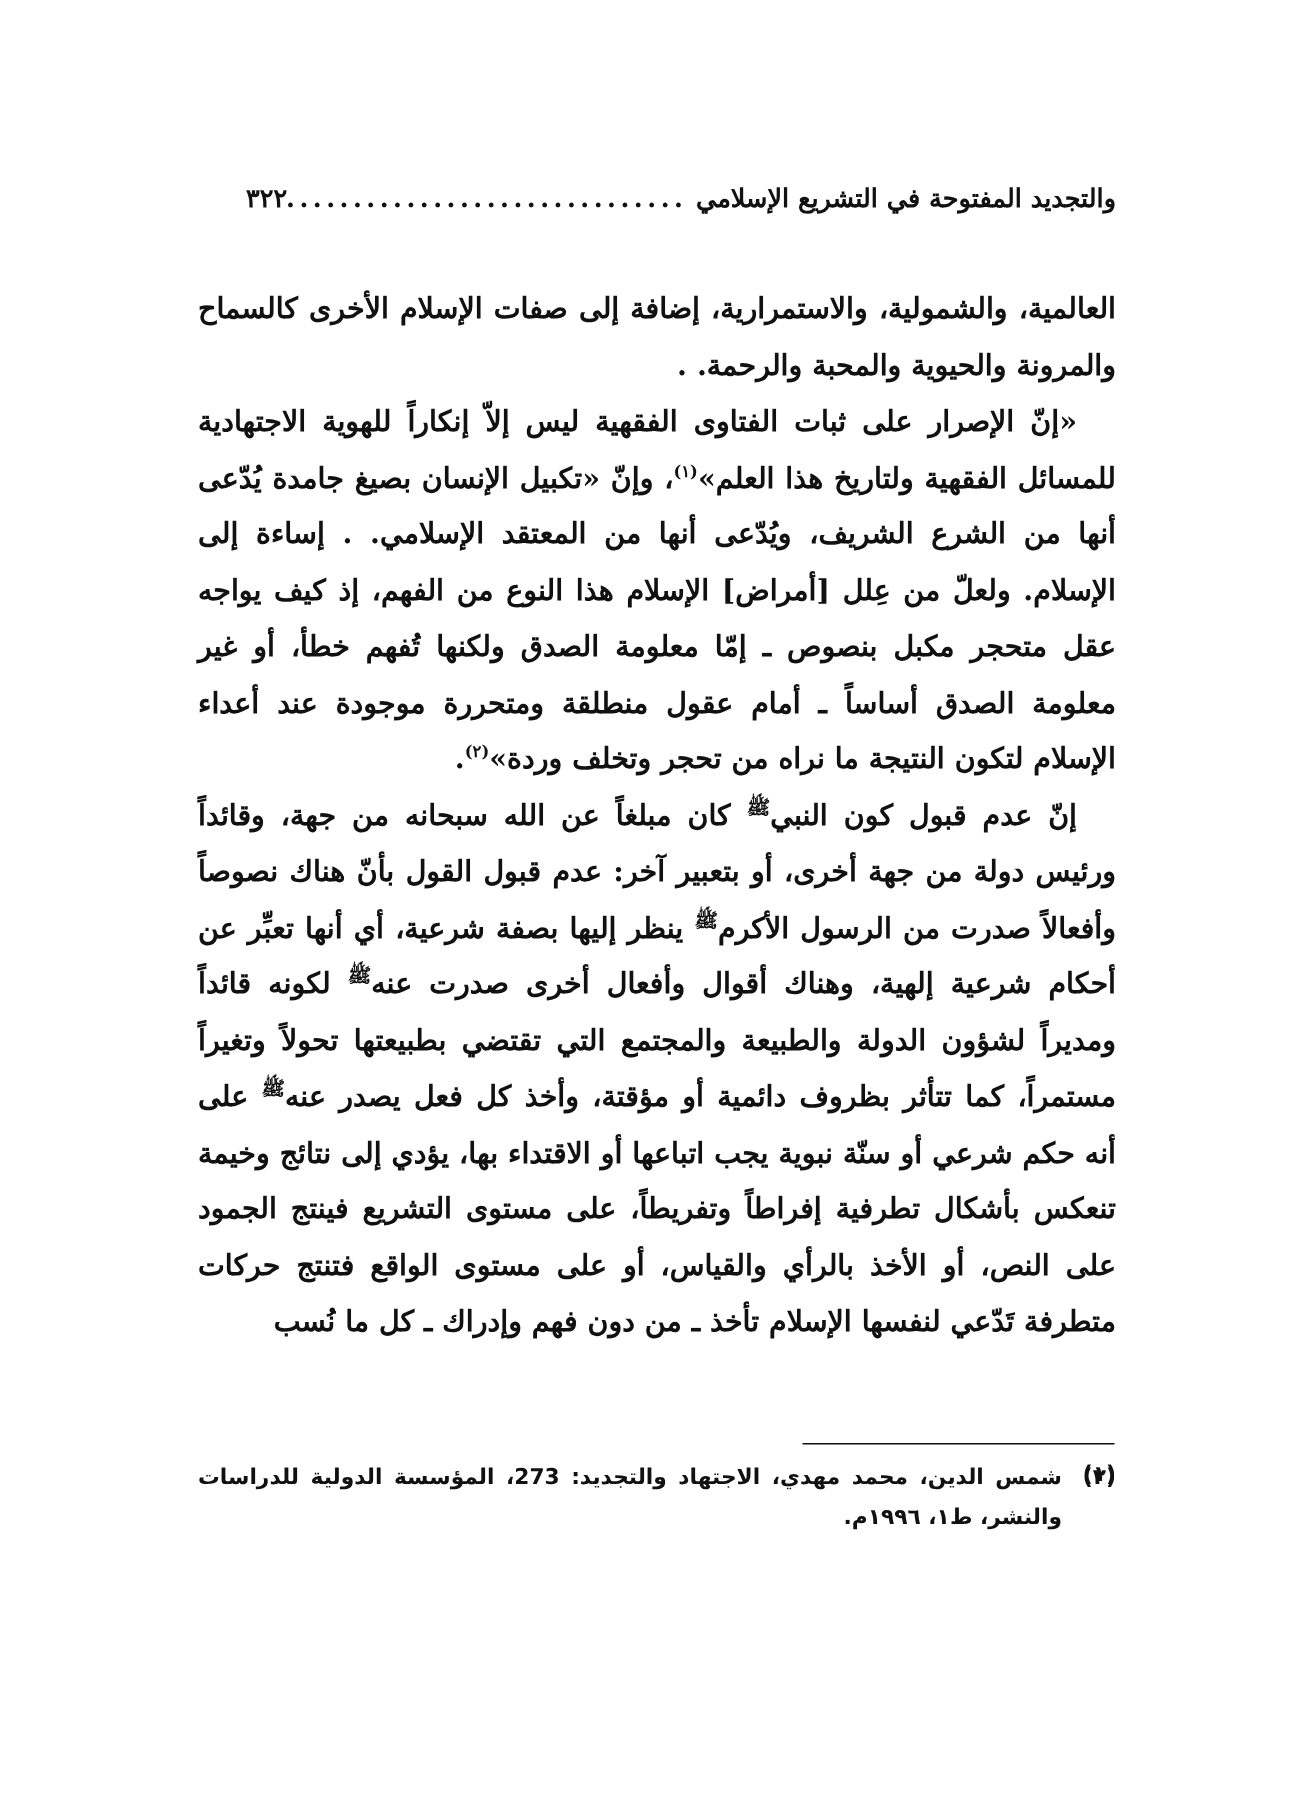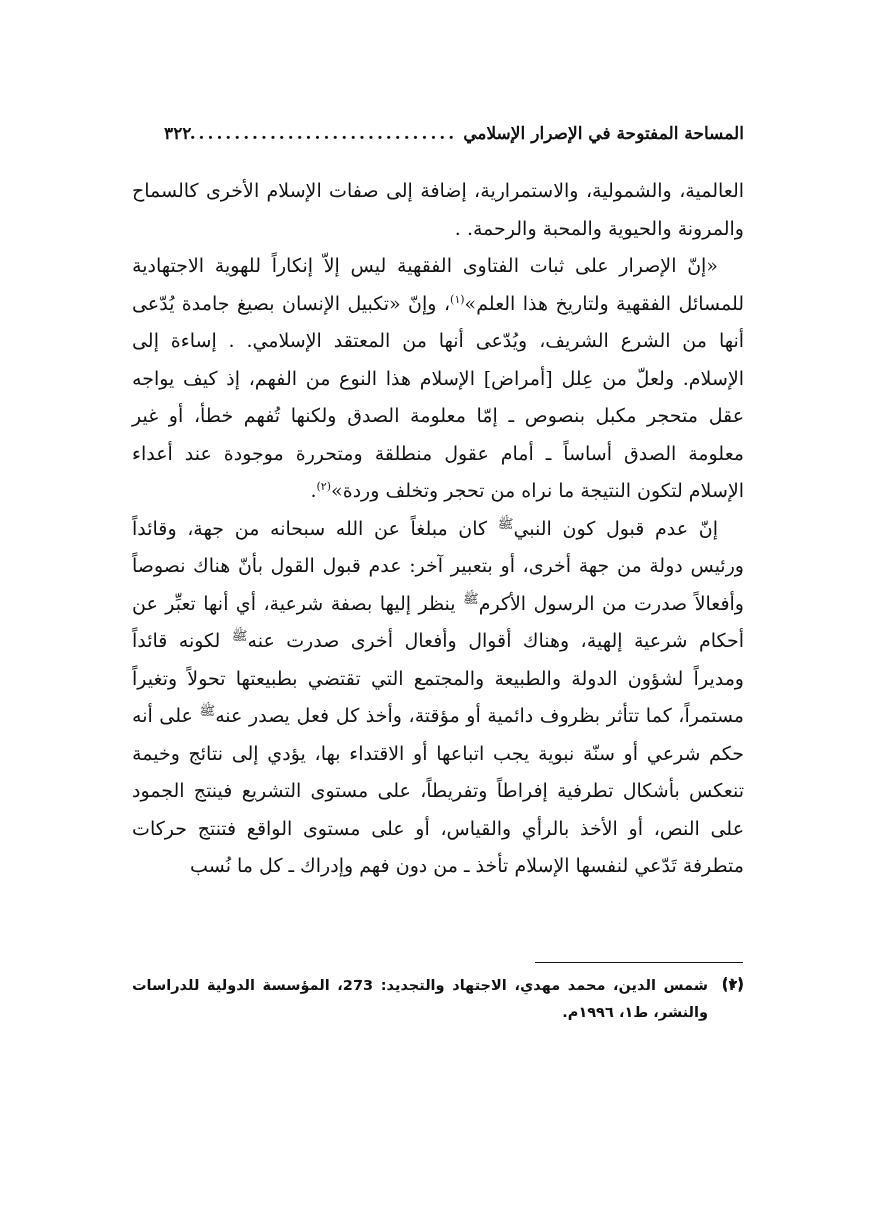--- a/index.html
+++ b/index.html
@@ -9,21 +9,21 @@
     direction: rtl; font-family: "DejaVu Serif", serif;
   }
   .running-head {
     display: flex; flex-direction: row; align-items: baseline; justify-content: space-between;
     font-size: 17px; font-weight: bold; height: 34px; line-height: 34px;
     white-space: nowrap; overflow: hidden;
   }
   .running-head .rh-title { flex: 0 0 auto; }
   .running-head .rh-dots { flex: 1 1 auto; overflow: hidden; letter-spacing: 3px; padding: 0 6px; text-align: center; }
   .running-head .rh-page { flex: 0 0 auto; margin-left: 32px; }
-  .body-text { margin-top: 22px; font-size: 19px; line-height: 37.5px; text-align: justify; text-align-last: right; }
+  .body-text { margin-top: 38px; font-size: 19px; line-height: 37.5px; text-align: justify; text-align-last: right; font-weight: bold; }
   .para { margin: 0; }
   .para.indent { text-indent: 26px; }
   .para + .para { margin-top: 0; }
   sup.fnref { font-size: 11px; line-height: 0; vertical-align: super; }
   .saw { font-size: 13px; vertical-align: super; line-height: 0; }
   .fn-sep {
     position: absolute; left: 535px; top: 962px; width: 208px; height: 0;
     border-top: 1.6px solid #111;
   }
   .footnotes {
@@ -32,21 +32,21 @@
     line-height: 27px; font-weight: bold; text-align: justify; text-align-last: right;
   }
   .fn { margin: 0 0 2px 0; padding-right: 36px; position: relative; }
   .fn .fn-num { position: absolute; right: 0; top: 0; }
 </style>
 </head>
 <body>
 
 <div class="page">
   <div class="running-head">
-    <span class="rh-title">المساحة المفتوحة في الإصرار الإسلامي</span>
+    <span class="rh-title">والتجديد المفتوحة في التشريع الإسلامي</span>
     <span class="rh-dots">................................</span>
     <span class="rh-page">٣٢٢</span>
   </div>
 
   <div class="body-text">
     <p class="para">العالمية، والشمولية، والاستمرارية، إضافة إلى صفات الإسلام الأخرى كالسماح والمرونة والحيوية والمحبة والرحمة. .</p>
     <p class="para indent"><span>«إنّ الإصرار على ثبات الفتاوى الفقهية ليس إلاّ إنكاراً للهوية الاجتهادية للمسائل الفقهية ولتاريخ هذا العلم»</span><sup class="fnref">(١)</sup><span>، وإنّ «تكبيل الإنسان بصيغ جامدة يُدّعى أنها من الشرع الشريف، ويُدّعى أنها من المعتقد الإسلامي. . إساءة إلى الإسلام. ولعلّ من عِلل [أمراض] الإسلام هذا النوع من الفهم، إذ كيف يواجه عقل متحجر مكبل بنصوص ـ إمّا معلومة الصدق ولكنها تُفهم خطأ، أو غير معلومة الصدق أساساً ـ أمام عقول منطلقة ومتحررة موجودة عند أعداء الإسلام لتكون النتيجة ما نراه من تحجر وتخلف وردة»</span><sup class="fnref">(٢)</sup><span>.</span></p>
     <p class="para indent"><span>إنّ عدم قبول كون النبي</span><span class="saw">ﷺ</span><span> كان مبلغاً عن الله سبحانه من جهة، وقائداً ورئيس دولة من جهة أخرى، أو بتعبير آخر: عدم قبول القول بأنّ هناك نصوصاً وأفعالاً صدرت من الرسول الأكرم</span><span class="saw">ﷺ</span><span> ينظر إليها بصفة شرعية، أي أنها تعبِّر عن أحكام شرعية إلهية، وهناك أقوال وأفعال أخرى صدرت عنه</span><span class="saw">ﷺ</span><span> لكونه قائداً ومديراً لشؤون الدولة والطبيعة والمجتمع التي تقتضي بطبيعتها تحولاً وتغيراً مستمراً، كما تتأثر بظروف دائمية أو مؤقتة، وأخذ كل فعل يصدر عنه</span><span class="saw">ﷺ</span><span> على أنه حكم شرعي أو سنّة نبوية يجب اتباعها أو الاقتداء بها، يؤدي إلى نتائج وخيمة تنعكس بأشكال تطرفية إفراطاً وتفريطاً، على مستوى التشريع فينتج الجمود على النص، أو الأخذ بالرأي والقياس، أو على مستوى الواقع فتنتج حركات متطرفة تَدّعي لنفسها الإسلام تأخذ ـ من دون فهم وإدراك ـ كل ما نُسب</span></p>
   </div>
 </div>

